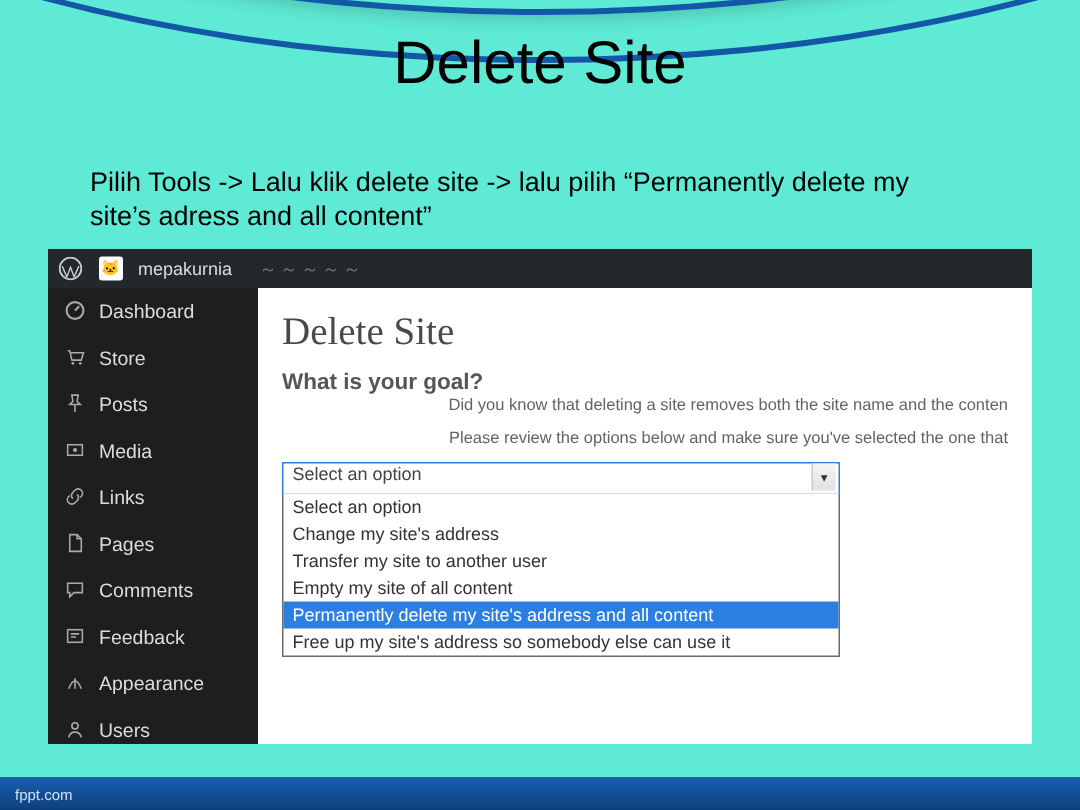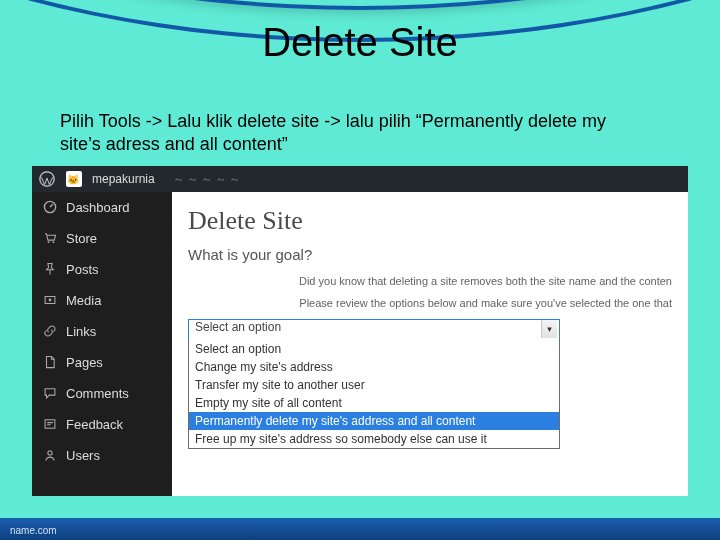--- a/index.html
+++ b/index.html
@@ -62,21 +62,21 @@
   .menu-item {
     display: flex; align-items: center; gap: 8px;
     padding: 7px 10px; cursor: pointer; color: #ddd;
     border-bottom: 1px solid rgba(255,255,255,0.02);
   }
   .menu-item .mi-icon { width: 16px; height: 16px; display:inline-flex; align-items:center; justify-content:center; font-size:12px; color:#aaa; }
   .content {
     flex: 1; background: #fff; padding: 10px 16px 0 16px; color:#333; position: relative;
   }
   .page-title { font-size: 26px; color:#4a4a4a; font-weight: 400; margin: 4px 0 10px 0; font-family: Georgia, "Times New Roman", serif;}
-  .q { font-size: 15px; color:#555; font-weight: 400; margin-bottom: 12px; }
+  .q { font-size: 15px; color:#555; font-weight: 700; margin-bottom: 1px; }
   .p1, .p2 { font-size: 11px; color:#636363; margin-bottom: 10px; text-align: right; }
   .select-box {
     border: 1px solid #2a7fe0; width: 372px; height: 22px;
     display: flex; justify-content: space-between;
     padding: 0 2px 0 6px; font-size: 12px; color:#444; background:#fff;
     position: relative;
   }
   .select-box .chev {
     width: 16px; height: 18px; border-left: 1px solid #c9c9c9;
     display:flex; align-items:center; justify-content:center; font-size:9px; color:#333;
@@ -177,20 +177,29 @@
             <span>Comments</span>
           </div>
           <div class="menu-item">
             <span class="mi-icon">
               <svg width="14" height="14" viewBox="0 0 20 20">
                 <rect x="3" y="4" width="14" height="12" fill="none" stroke="currentColor" stroke-width="1.5"></rect>
                 <path d="M6 8h8M6 11h5" stroke="currentColor" stroke-width="1.5"></path>
               </svg>
             </span>
             <span>Feedback</span>
+          </div>
+          <div class="menu-item">
+            <span class="mi-icon">
+              <svg width="14" height="14" viewBox="0 0 20 20">
+                <path d="M4 16c4-10 8-10 12 0" fill="none" stroke="currentColor" stroke-width="1.5"></path>
+                <path d="M10 6v10" stroke="currentColor" stroke-width="1.5"></path>
+              </svg>
+            </span>
+            <span>Appearance</span>
           </div>
           <div class="menu-item">
             <span class="mi-icon">
               <svg width="14" height="14" viewBox="0 0 20 20">
                 <circle cx="10" cy="7" r="3" fill="none" stroke="currentColor" stroke-width="1.5"></circle>
                 <path d="M4 18c1-4 4-5 6-5s5 1 6 5" fill="none" stroke="currentColor" stroke-width="1.5"></path>
               </svg>
             </span>
             <span>Users</span>
           </div>
@@ -212,15 +221,15 @@
               <div class="opt">Empty my site of all content</div>
               <div class="opt sel">Permanently delete my site's address and all content</div>
               <div class="opt">Free up my site's address so somebody else can use it</div>
             </div>
         </div>
       </main>
     </div>
   </div>
 
   <div class="bottom-bar">
-    <span class="fppt">name.com</span>
+    <span class="fppt">fppt.com</span>
   </div>
 </div>
 
 </body></html>

